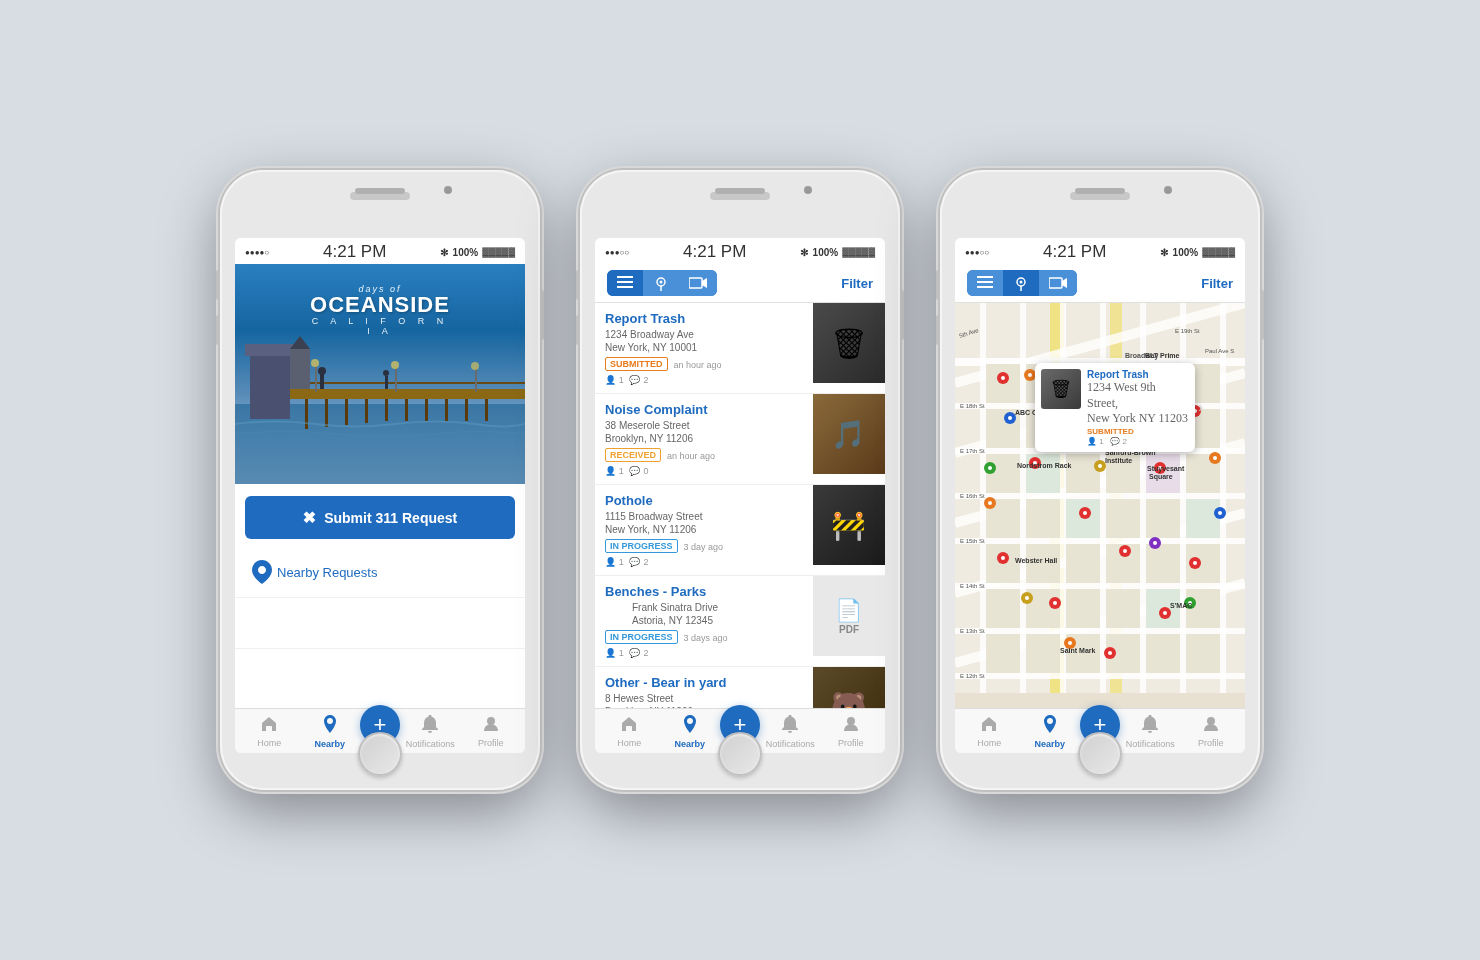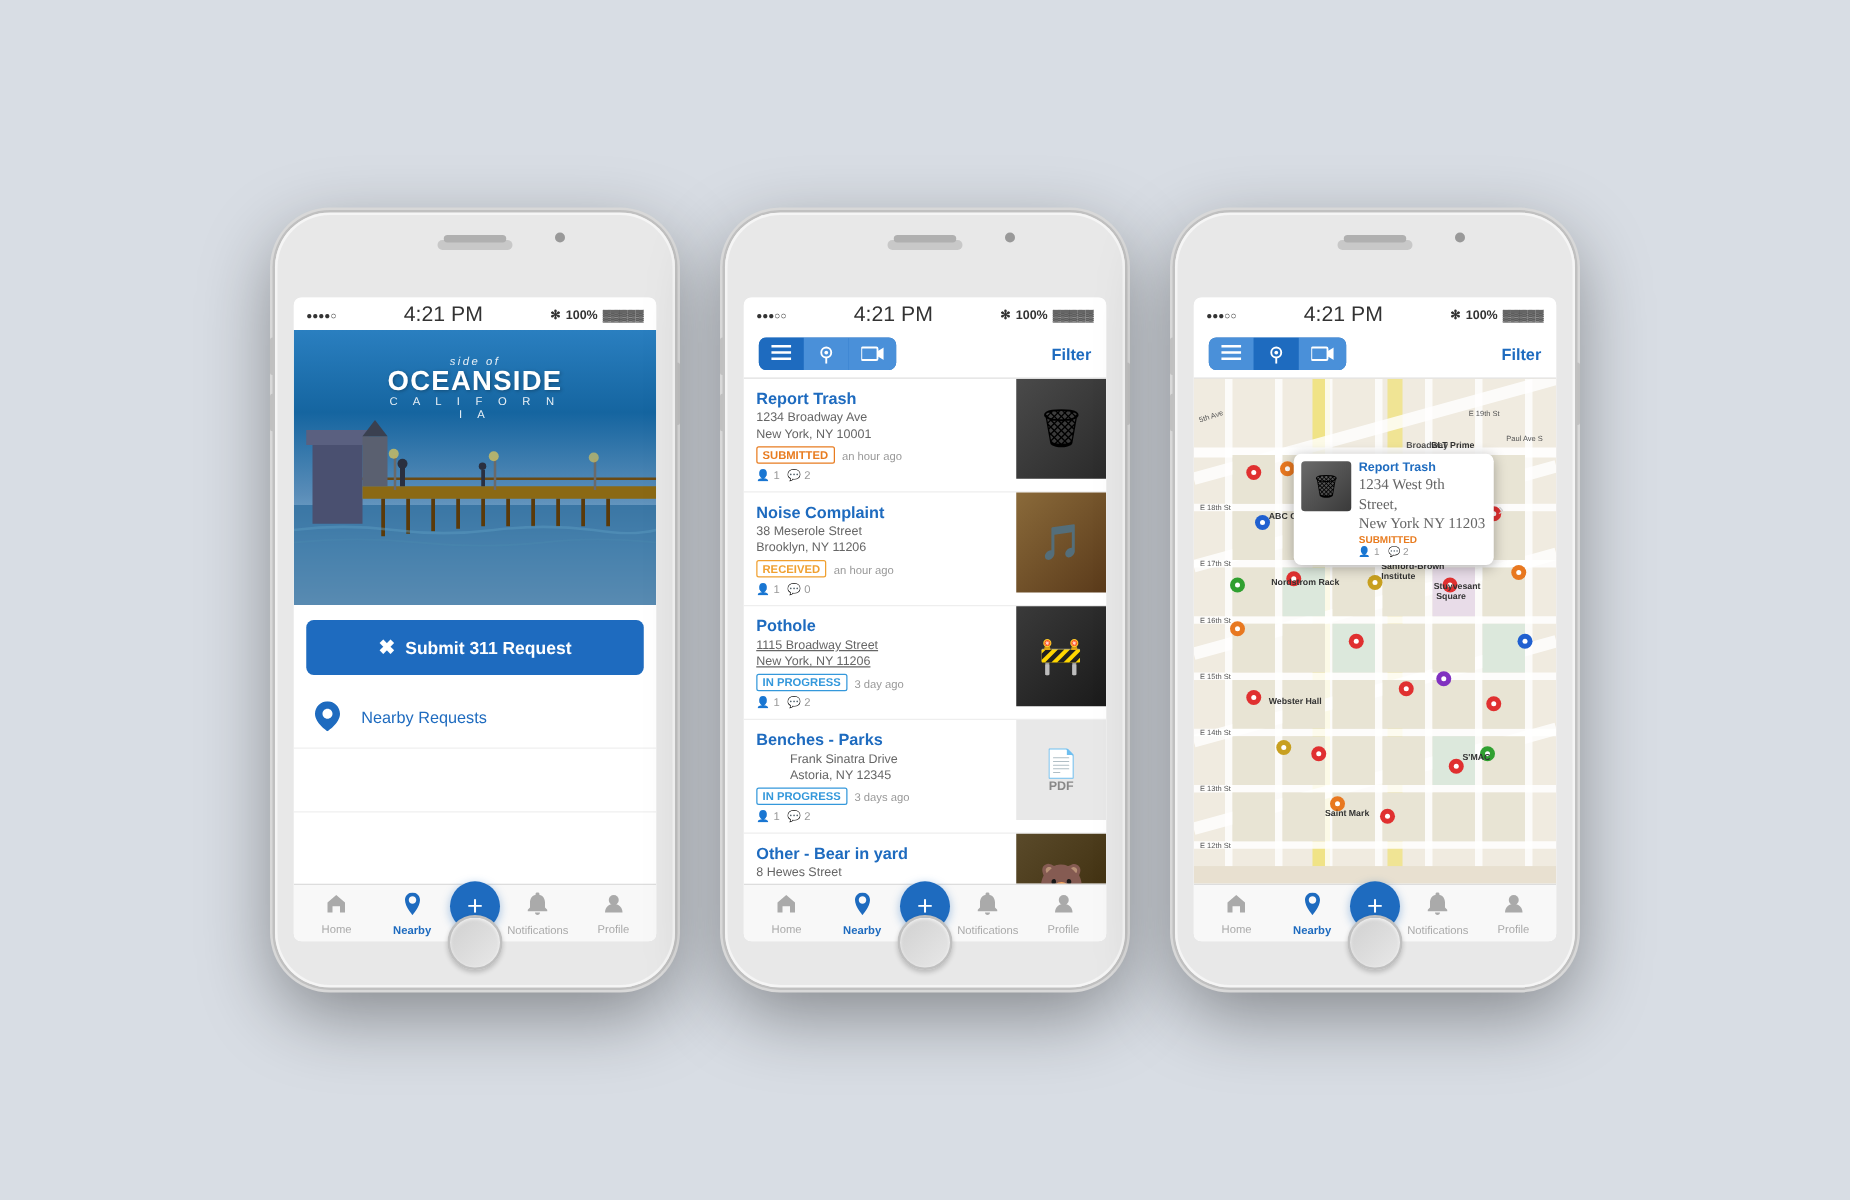--- a/index.html
+++ b/index.html
@@ -191,21 +191,20 @@
     }
     .wrench-icon { font-size: 16px; }
 
     
     .menu-list { flex: 1; overflow: hidden; }
     .menu-item {
       display: flex;
       align-items: center;
       padding: 10px 12px;
       border-bottom: 1px solid #f0f0f0;
-      gap: 12px;
       cursor: pointer;
     }
     .menu-icon {
       width: 30px;
       height: 30px;
       display: flex;
       align-items: center;
       justify-content: center;
       color: #1e6bbf;
       font-size: 18px;
@@ -448,21 +447,21 @@
 
           <rect x="80" y="100" width="2" height="28" fill="#6a6a6a"></rect>
           <circle cx="80" cy="99" r="4" fill="#d0c060" opacity="0.8"></circle>
           <rect x="160" y="102" width="2" height="26" fill="#6a6a6a"></rect>
           <circle cx="160" cy="101" r="4" fill="#d0c060" opacity="0.8"></circle>
           <rect x="240" y="103" width="2" height="25" fill="#6a6a6a"></rect>
           <circle cx="240" cy="102" r="4" fill="#d0c060" opacity="0.7"></circle>
         </svg>
 
         <div class="ocean-logo">
-          <div class="city-of">side of</div>
+          <div class="city-of">days of</div>
           <div class="oceanside">OCEANSIDE</div>
           <div class="california">C A L I F O R N I A</div>
         </div>
       </div>
 
       <button class="submit-btn">
         <span class="wrench-icon">✖</span>
         <span>Submit 311 Request</span>
       </button>
 
@@ -601,21 +600,21 @@
               <span>👤 1</span>
               <span>💬 0</span>
             </div>
           </div>
           <div class="request-img img-noise"></div>
         </div>
 
         <div class="request-item">
           <div class="request-info">
             <div class="request-title">Pothole</div>
-            <div class="request-address" style="font-size:10px;color:#666;text-decoration:underline;">1115 Broadway Street<br>New York, NY 11206</div>
+            <div class="request-address" style="font-size:10px;color:#666;">1115 Broadway Street<br>New York, NY 11206</div>
             <div style="display:flex;align-items:center;gap:6px;margin-top:2px;">
               <span class="request-status status-inprogress">IN PROGRESS</span>
               <span style="font-size:9px;color:#999;">3 day ago</span>
             </div>
             <div class="request-meta">
               <span>👤 1</span>
               <span>💬 2</span>
             </div>
           </div>
           <div class="request-img img-pothole"></div>

